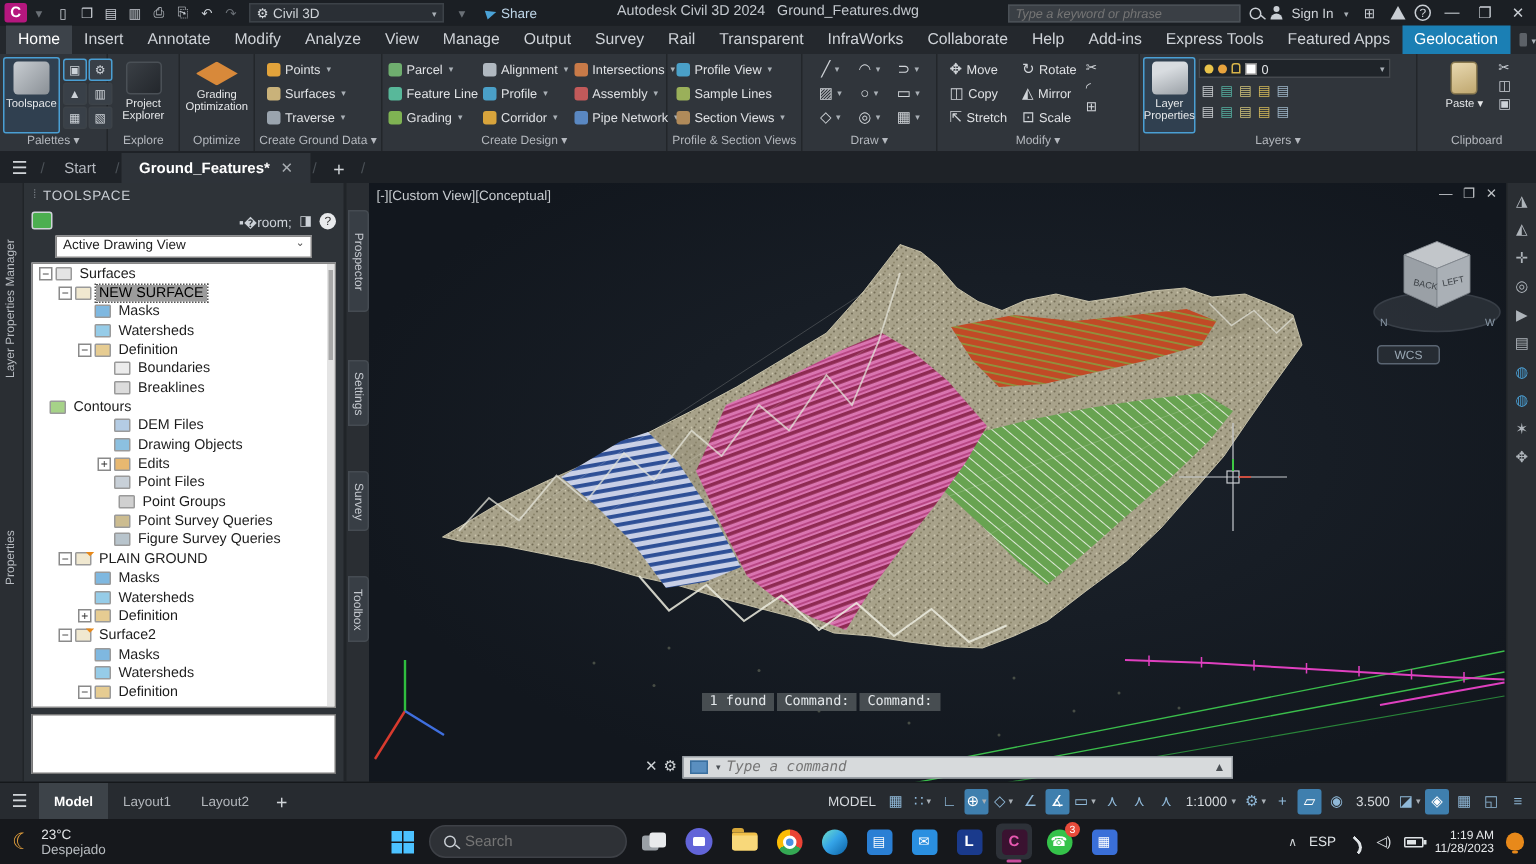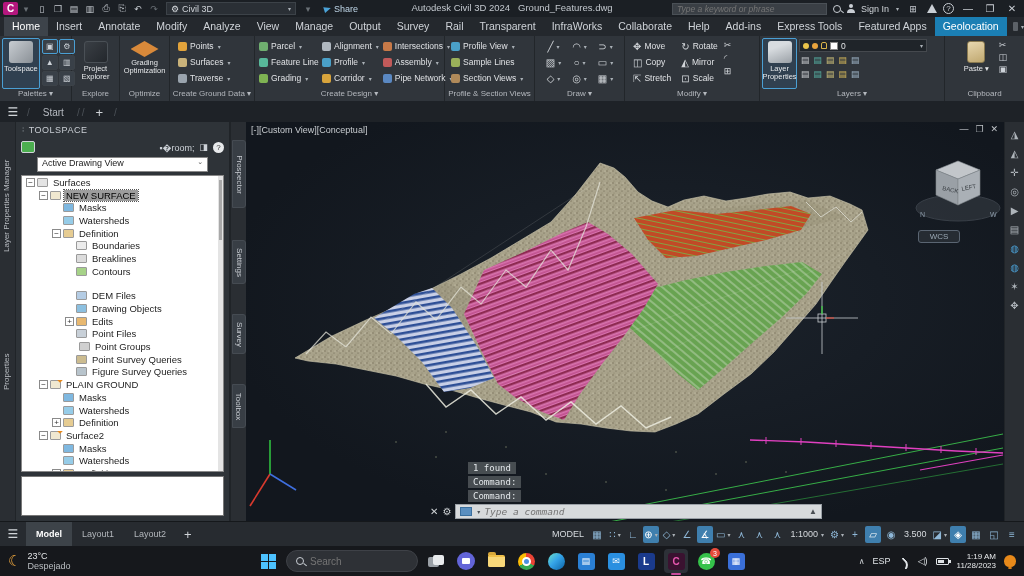--- a/index.html
+++ b/index.html
@@ -105,21 +105,21 @@
   .tscroll{position:absolute;right:0;top:0;bottom:0;width:5px;background:#e4e4e4}
   .tscroll::after{content:"";position:absolute;top:4px;left:1px;width:3px;height:60px;background:#a8a8a8}
   .tsbottom{height:40px;background:#fff;border:1px solid #777;margin:4px 5px 5px 5px}
 
   
   .viewport{flex:1;position:relative;background:radial-gradient(ellipse at 55% 45%,#1c232c 0%,#12171e 75%);overflow:hidden}
   .vplabel{position:absolute;left:5px;top:3px;font-size:9px;color:#c8ccd0;z-index:5}
   .vpwin{position:absolute;right:6px;top:2px;font-size:9px;color:#c0c4c8;z-index:5;display:flex;gap:7px}
   .wcs{position:absolute;right:44px;top:108px;width:42px;height:13px;border:1px solid #5a6572;border-radius:3px;
     color:#9aa8b4;font-size:8px;display:flex;align-items:center;justify-content:center;background:#262c33;z-index:5}
-  .cmdstack{position:absolute;left:222px;top:340px;z-index:6;display:flex;flex-direction:column;gap:2px;align-items:flex-start}
+  .cmdstack{position:absolute;left:222px;top:340px;z-index:6;display:flex;flex-direction:row;gap:2px;align-items:flex-start}
   .chip{background:rgba(76,81,86,.92);color:#e3e7ea;font-family:"DejaVu Sans Mono",monospace;font-size:9px;padding:1px 5px}
   .cmdbar{position:absolute;left:184px;top:380px;width:392px;height:18px;z-index:6;display:flex;align-items:center;gap:4px}
   .cmdx{color:#cfd3d6;font-size:10px}
   .cmdinputwrap{flex:1;height:15px;background:#d7dadc;border:1px solid #9aa0a6;display:flex;align-items:center;padding:0 4px;gap:4px}
   .cmdico{width:12px;height:9px;background:#5a8fc0;border:1px solid #3a6f9e;flex:none}
   .cmdinput{flex:1;border:none;background:transparent;font-family:"DejaVu Sans Mono",monospace;
     font-style:italic;font-size:9.5px;color:#3a3f44;outline:none}
   .cmdup{color:#4a4f54;font-size:8px}
   .rightnav{width:20px;background:#2a2e33;flex:none;border-left:1px solid #202428;display:flex;flex-direction:column;align-items:center;padding-top:8px;gap:9px}
   .navico{font-size:10px;color:#aeb4ba;line-height:10px}
@@ -510,20 +510,21 @@
       <div class="plabel">Clipboard</div>
     </div>
   </div>
 
   <div class="filetabs">
     <div class="hamb">☰</div>
     <span class="fslash">/</span>
     <div id="fileTabs" style="display:flex;align-items:flex-end">
         <div class="ftab"><span>Start</span></div>
         <span class="fslash">/</span>
+        <div class="ftab active"><span>Ground_Features*</span><span class="x">✕</span></div>
         <span class="fslash">/</span>
       </div>
     <div class="fplus">+</div>
     <span class="fslash">/</span>
   </div>
 
   <div class="main">
     <div class="leftstrip" id="leftStrip">
         <div class="vlab" style="top: 130px;">Layer Properties Manager</div>
         <div class="vlab" style="top: 268px;">Properties</div>
@@ -576,26 +577,26 @@
             <div class="trow" style="padding-left: 43px;">
               <span style="width: 11px; flex: 0 0 auto;"></span>
               <span class="ticon" style="background: rgb(236, 236, 236);"></span>
               <span class="tlabel">Boundaries</span>
             </div>
             <div class="trow" style="padding-left: 43px;">
               <span style="width: 11px; flex: 0 0 auto;"></span>
               <span class="ticon" style="background: rgb(220, 220, 220);"></span>
               <span class="tlabel">Breaklines</span>
             </div>
-            <div class="trow" style="padding-left: 43px;">
+            <div class="trow" style="">
               <span style="width: 11px; flex: 0 0 auto;"></span>
               <span class="ticon" style="background: rgb(166, 210, 136);"></span>
               <span class="tlabel">Contours</span>
             </div>
-            <div class="trow" style="padding-left: 43px; margin-top: 12px;">
+            <div class="trow" style="padding-left: 43px;">
               <span style="width: 11px; flex: 0 0 auto;"></span>
               <span class="ticon" style="background: rgb(180, 204, 228);"></span>
               <span class="tlabel">DEM Files</span>
             </div>
             <div class="trow" style="padding-left: 43px;">
               <span style="width: 11px; flex: 0 0 auto;"></span>
               <span class="ticon" style="background: rgb(140, 192, 224);"></span>
               <span class="tlabel">Drawing Objects</span>
             </div>
             <div class="trow" style="padding-left: 43px;">

